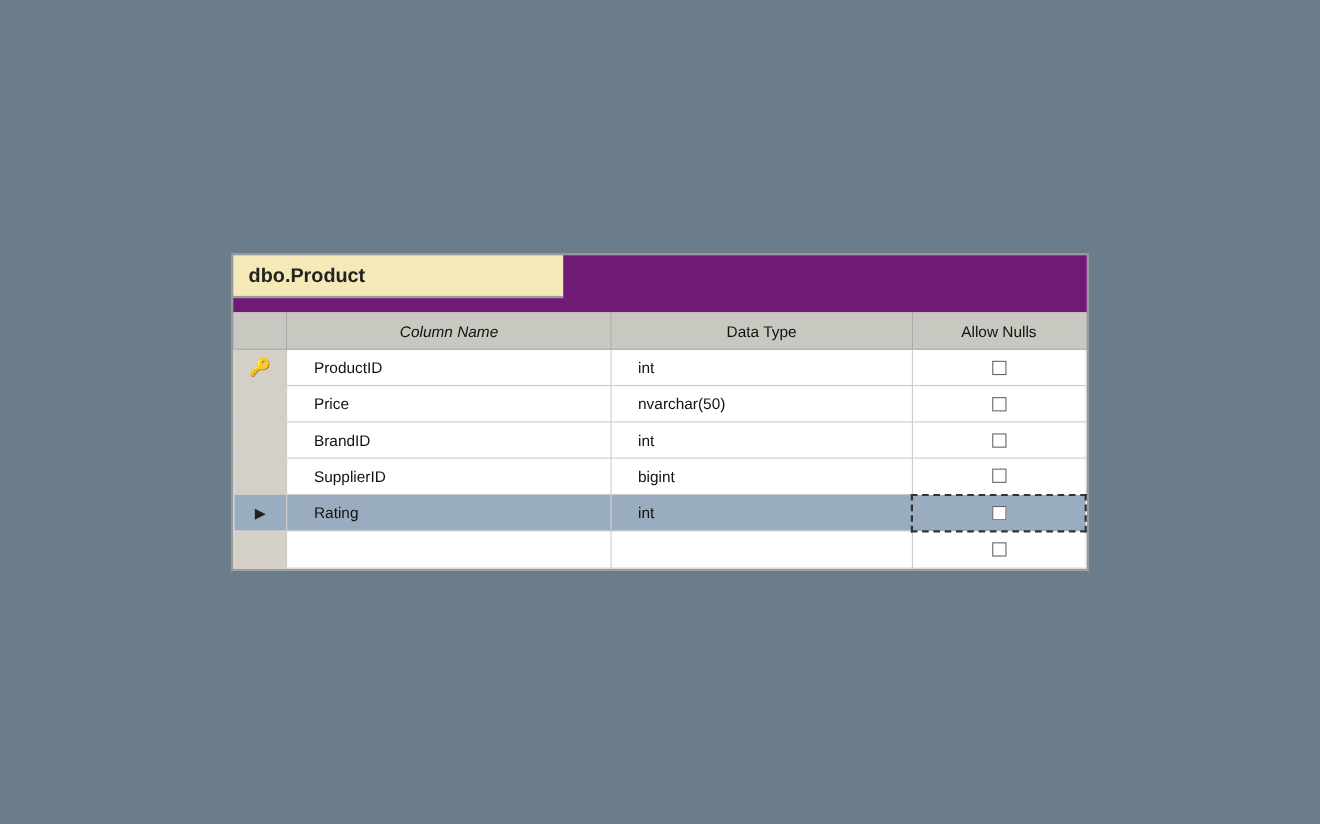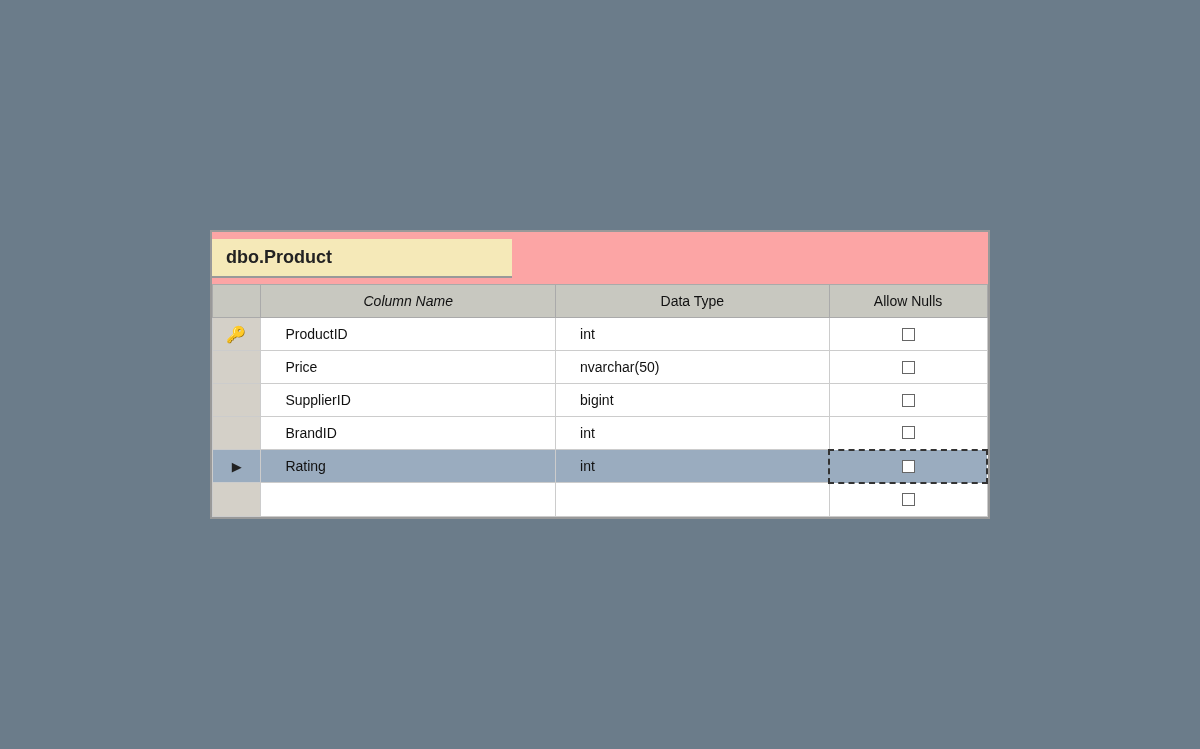--- a/index.html
+++ b/index.html
@@ -29,23 +29,23 @@
       display: inline-block;
       padding: 8px 60px 8px 14px;
       font-size: 18px;
       font-weight: bold;
       color: #222;
       border-bottom: 2px solid #999;
       min-width: 300px;
     }
 
     .title-bar {
-      background: #fca5a5;
+      background: #701a75;
       display: flex;
-      align-items: center;
+      align-items: flex-start;
       height: 52px;
     }
 
     table {
       width: 100%;
       border-collapse: collapse;
       background: #f8f8f8;
     }
 
     thead tr th {
@@ -179,32 +179,32 @@
           <td>Price</td>
           <td>nvarchar(50)</td>
           <td>
             <div class="checkbox-cell">
               <span class="cb"></span>
             </div>
           </td>
         </tr>
         <tr>
           <td></td>
+          <td>BrandID</td>
+          <td>int</td>
+          <td>
+            <div class="checkbox-cell">
+              <span class="cb"></span>
+            </div>
+          </td>
+        </tr>
+        <tr>
+          <td></td>
           <td>SupplierID</td>
           <td>bigint</td>
-          <td>
-            <div class="checkbox-cell">
-              <span class="cb"></span>
-            </div>
-          </td>
-        </tr>
-        <tr>
-          <td></td>
-          <td>BrandID</td>
-          <td>int</td>
           <td>
             <div class="checkbox-cell">
               <span class="cb"></span>
             </div>
           </td>
         </tr>
         <tr class="row-active">
           <td><span class="arrow-icon">▶</span></td>
           <td>Rating</td>
           <td>int</td>

